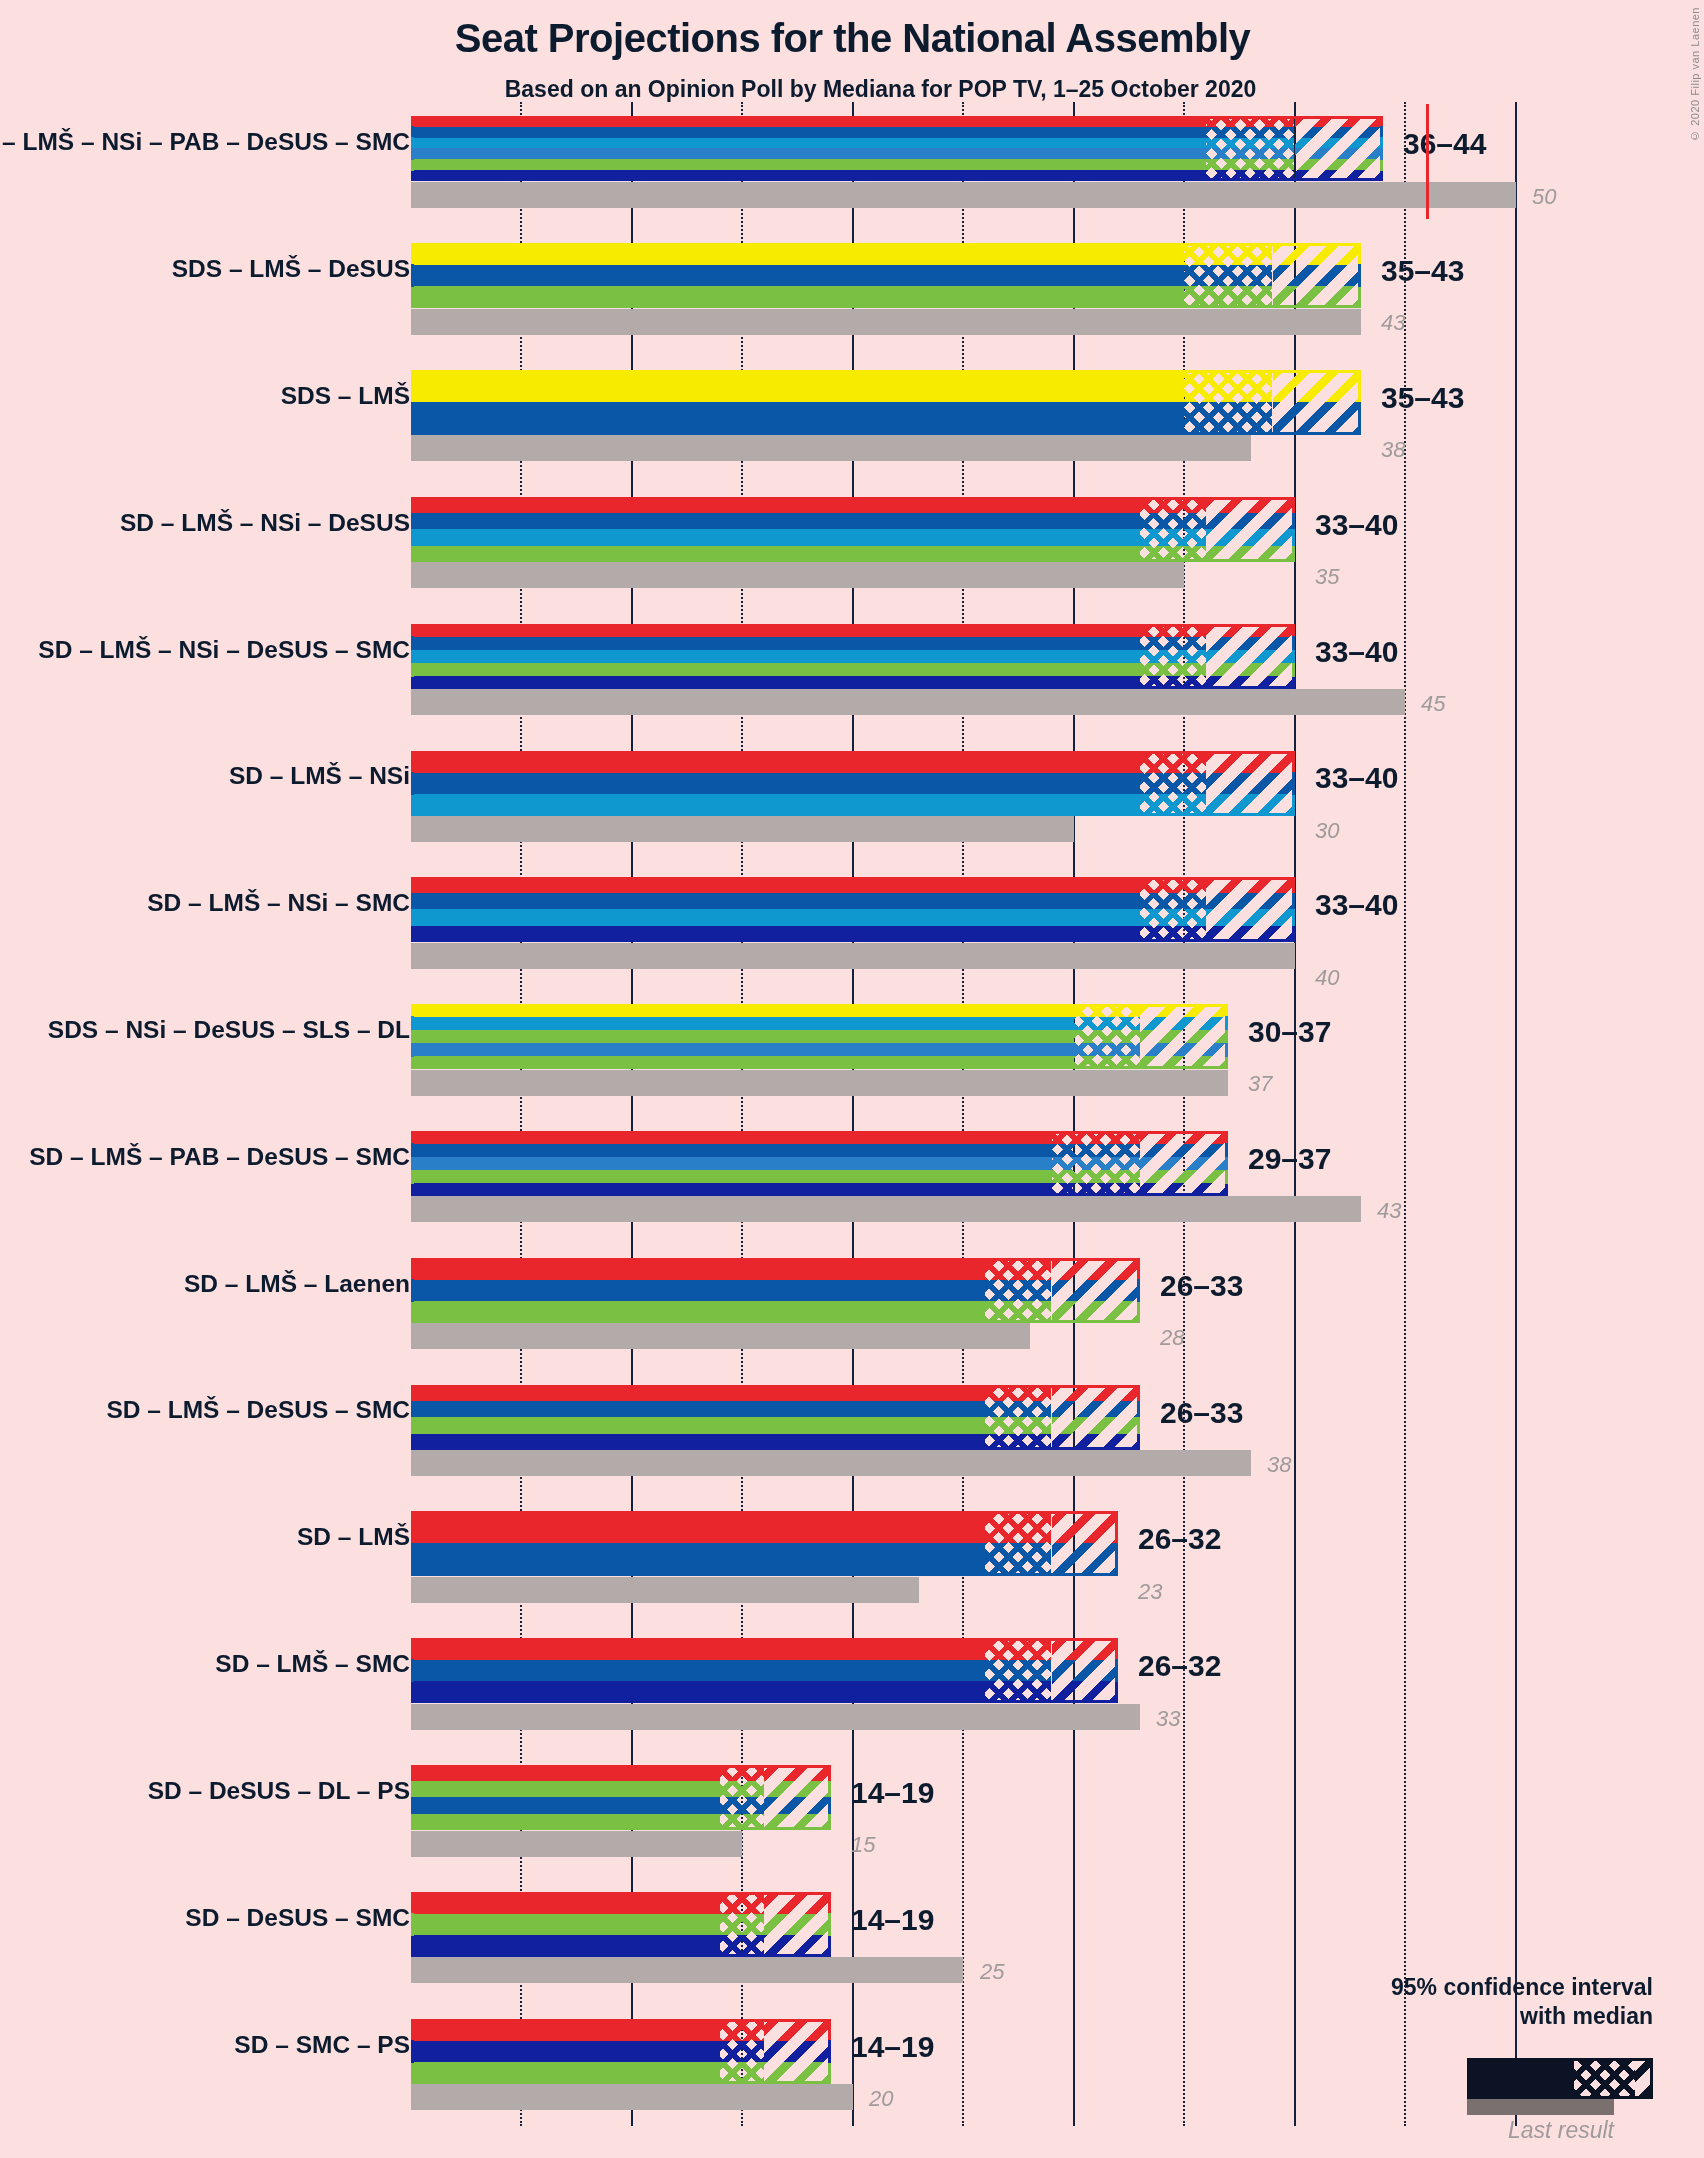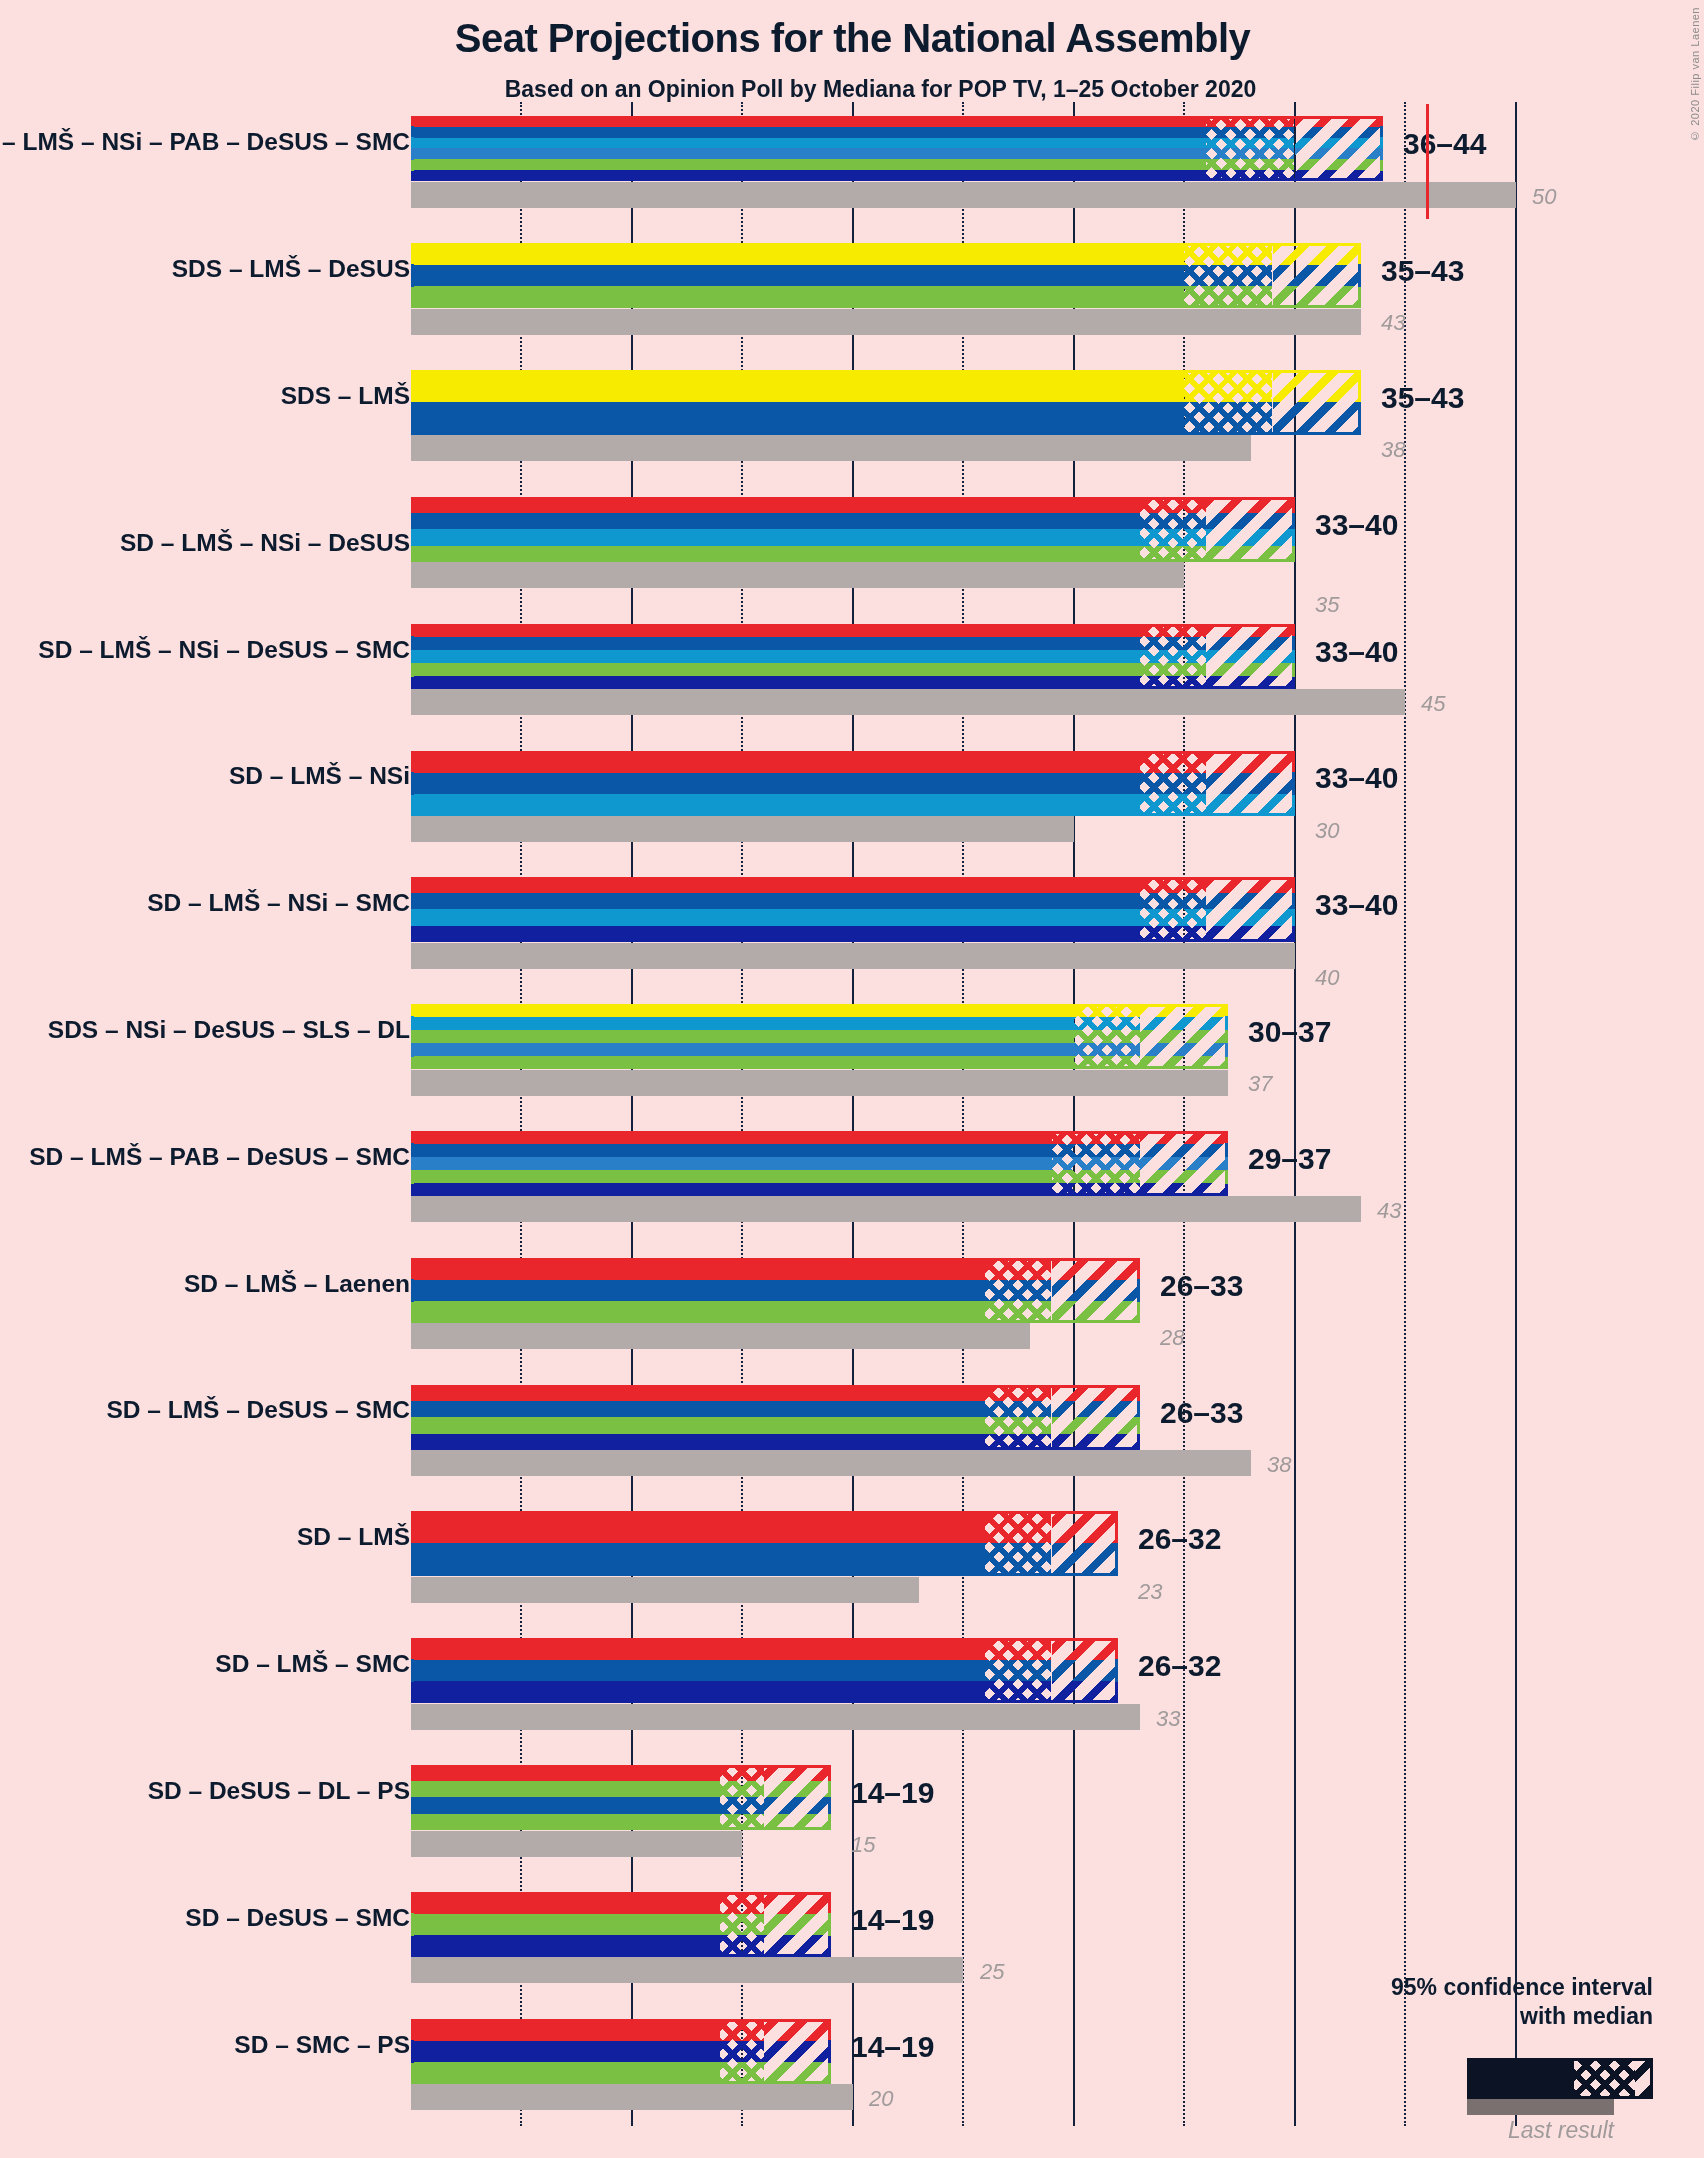--- a/index.html
+++ b/index.html
@@ -111,22 +111,22 @@
       <div class="cibar" style="left: 411px; top: 370px; width: 950px; height: 65px; border-width: 3.6px; border-style: solid; border-color: transparent; border-image: linear-gradient(rgb(247, 236, 0) 0%, rgb(247, 236, 0) 50%, rgb(10, 87, 168) 50%, rgb(10, 87, 168) 100%) 4 / 1 / 0 stretch;"></div>
       <div class="valuelabel" style="left: 1381px; top: 381px;">35–43</div>
       <div class="lastlabel" style="left: 1381px; top: 437px;">38</div>
       <div class="rowlabel" style="top: 382px;">SDS – LMŠ</div>
       <div class="lastbar" style="left: 411px; top: 562px; width: 773px; height: 25.5px;"></div>
       <div class="cibar" style="left: 411px; top: 497px; width: 729px; height: 65px; background: linear-gradient(rgb(232, 38, 43) 0%, rgb(232, 38, 43) 25%, rgb(10, 87, 168) 25%, rgb(10, 87, 168) 50%, rgb(15, 151, 207) 50%, rgb(15, 151, 207) 75%, rgb(122, 193, 67) 75%, rgb(122, 193, 67) 100%);"></div>
       <div class="cibar" style="left: 1140px; top: 497px; width: 66px; height: 65px; background: linear-gradient(rgb(232, 38, 43) 0%, rgb(232, 38, 43) 25%, rgb(10, 87, 168) 25%, rgb(10, 87, 168) 50%, rgb(15, 151, 207) 50%, rgb(15, 151, 207) 75%, rgb(122, 193, 67) 75%, rgb(122, 193, 67) 100%); mask-image: repeating-linear-gradient(45deg, rgb(0, 0, 0) 0px, rgb(0, 0, 0) 5.5px, transparent 5.5px, transparent 13.6px), repeating-linear-gradient(-45deg, rgb(0, 0, 0) 0px, rgb(0, 0, 0) 5.5px, transparent 5.5px, transparent 13.6px);"></div>
       <div class="cibar" style="left: 1206px; top: 497px; width: 88px; height: 65px; background: linear-gradient(rgb(232, 38, 43) 0%, rgb(232, 38, 43) 25%, rgb(10, 87, 168) 25%, rgb(10, 87, 168) 50%, rgb(15, 151, 207) 50%, rgb(15, 151, 207) 75%, rgb(122, 193, 67) 75%, rgb(122, 193, 67) 100%); mask-image: repeating-linear-gradient(-45deg, rgb(0, 0, 0) 0px, rgb(0, 0, 0) 8.2px, transparent 8.2px, transparent 20px);"></div>
       <div class="cibar" style="left: 411px; top: 497px; width: 884px; height: 65px; border-width: 3.6px; border-style: solid; border-color: transparent; border-image: linear-gradient(rgb(232, 38, 43) 0%, rgb(232, 38, 43) 25%, rgb(10, 87, 168) 25%, rgb(10, 87, 168) 50%, rgb(15, 151, 207) 50%, rgb(15, 151, 207) 75%, rgb(122, 193, 67) 75%, rgb(122, 193, 67) 100%) 4 / 1 / 0 stretch;"></div>
       <div class="valuelabel" style="left: 1315px; top: 508px;">33–40</div>
-      <div class="lastlabel" style="left: 1315px; top: 592px;">35</div>
-      <div class="rowlabel" style="top: 509px; margin-top: 20px;">SD – LMŠ – NSi – DeSUS</div>
+      <div class="lastlabel" style="left: 1315px; top: 564px;">35</div>
+      <div class="rowlabel" style="top: 509px;">SD – LMŠ – NSi – DeSUS</div>
       <div class="lastbar" style="left: 411px; top: 689px; width: 994px; height: 25.5px;"></div>
       <div class="cibar" style="left: 411px; top: 624px; width: 729px; height: 65px; background: linear-gradient(rgb(232, 38, 43) 0%, rgb(232, 38, 43) 20%, rgb(10, 87, 168) 20%, rgb(10, 87, 168) 40%, rgb(15, 151, 207) 40%, rgb(15, 151, 207) 60%, rgb(122, 193, 67) 60%, rgb(122, 193, 67) 80%, rgb(16, 32, 158) 80%, rgb(16, 32, 158) 100%);"></div>
       <div class="cibar" style="left: 1140px; top: 624px; width: 66px; height: 65px; background: linear-gradient(rgb(232, 38, 43) 0%, rgb(232, 38, 43) 20%, rgb(10, 87, 168) 20%, rgb(10, 87, 168) 40%, rgb(15, 151, 207) 40%, rgb(15, 151, 207) 60%, rgb(122, 193, 67) 60%, rgb(122, 193, 67) 80%, rgb(16, 32, 158) 80%, rgb(16, 32, 158) 100%); mask-image: repeating-linear-gradient(45deg, rgb(0, 0, 0) 0px, rgb(0, 0, 0) 5.5px, transparent 5.5px, transparent 13.6px), repeating-linear-gradient(-45deg, rgb(0, 0, 0) 0px, rgb(0, 0, 0) 5.5px, transparent 5.5px, transparent 13.6px);"></div>
       <div class="cibar" style="left: 1206px; top: 624px; width: 88px; height: 65px; background: linear-gradient(rgb(232, 38, 43) 0%, rgb(232, 38, 43) 20%, rgb(10, 87, 168) 20%, rgb(10, 87, 168) 40%, rgb(15, 151, 207) 40%, rgb(15, 151, 207) 60%, rgb(122, 193, 67) 60%, rgb(122, 193, 67) 80%, rgb(16, 32, 158) 80%, rgb(16, 32, 158) 100%); mask-image: repeating-linear-gradient(-45deg, rgb(0, 0, 0) 0px, rgb(0, 0, 0) 8.2px, transparent 8.2px, transparent 20px);"></div>
       <div class="cibar" style="left: 411px; top: 624px; width: 884px; height: 65px; border-width: 3.6px; border-style: solid; border-color: transparent; border-image: linear-gradient(rgb(232, 38, 43) 0%, rgb(232, 38, 43) 20%, rgb(10, 87, 168) 20%, rgb(10, 87, 168) 40%, rgb(15, 151, 207) 40%, rgb(15, 151, 207) 60%, rgb(122, 193, 67) 60%, rgb(122, 193, 67) 80%, rgb(16, 32, 158) 80%, rgb(16, 32, 158) 100%) 4 / 1 / 0 stretch;"></div>
       <div class="valuelabel" style="left: 1315px; top: 635px;">33–40</div>
       <div class="lastlabel" style="left: 1421px; top: 691px;">45</div>
       <div class="rowlabel" style="top: 636px;">SD – LMŠ – NSi – DeSUS – SMC</div>
       <div class="lastbar" style="left: 411px; top: 816px; width: 663px; height: 25.5px;"></div>
       <div class="cibar" style="left: 411px; top: 751px; width: 729px; height: 65px; background: linear-gradient(rgb(232, 38, 43) 0%, rgb(232, 38, 43) 33.33%, rgb(10, 87, 168) 33.33%, rgb(10, 87, 168) 66.67%, rgb(15, 151, 207) 66.67%, rgb(15, 151, 207) 100%);"></div>

